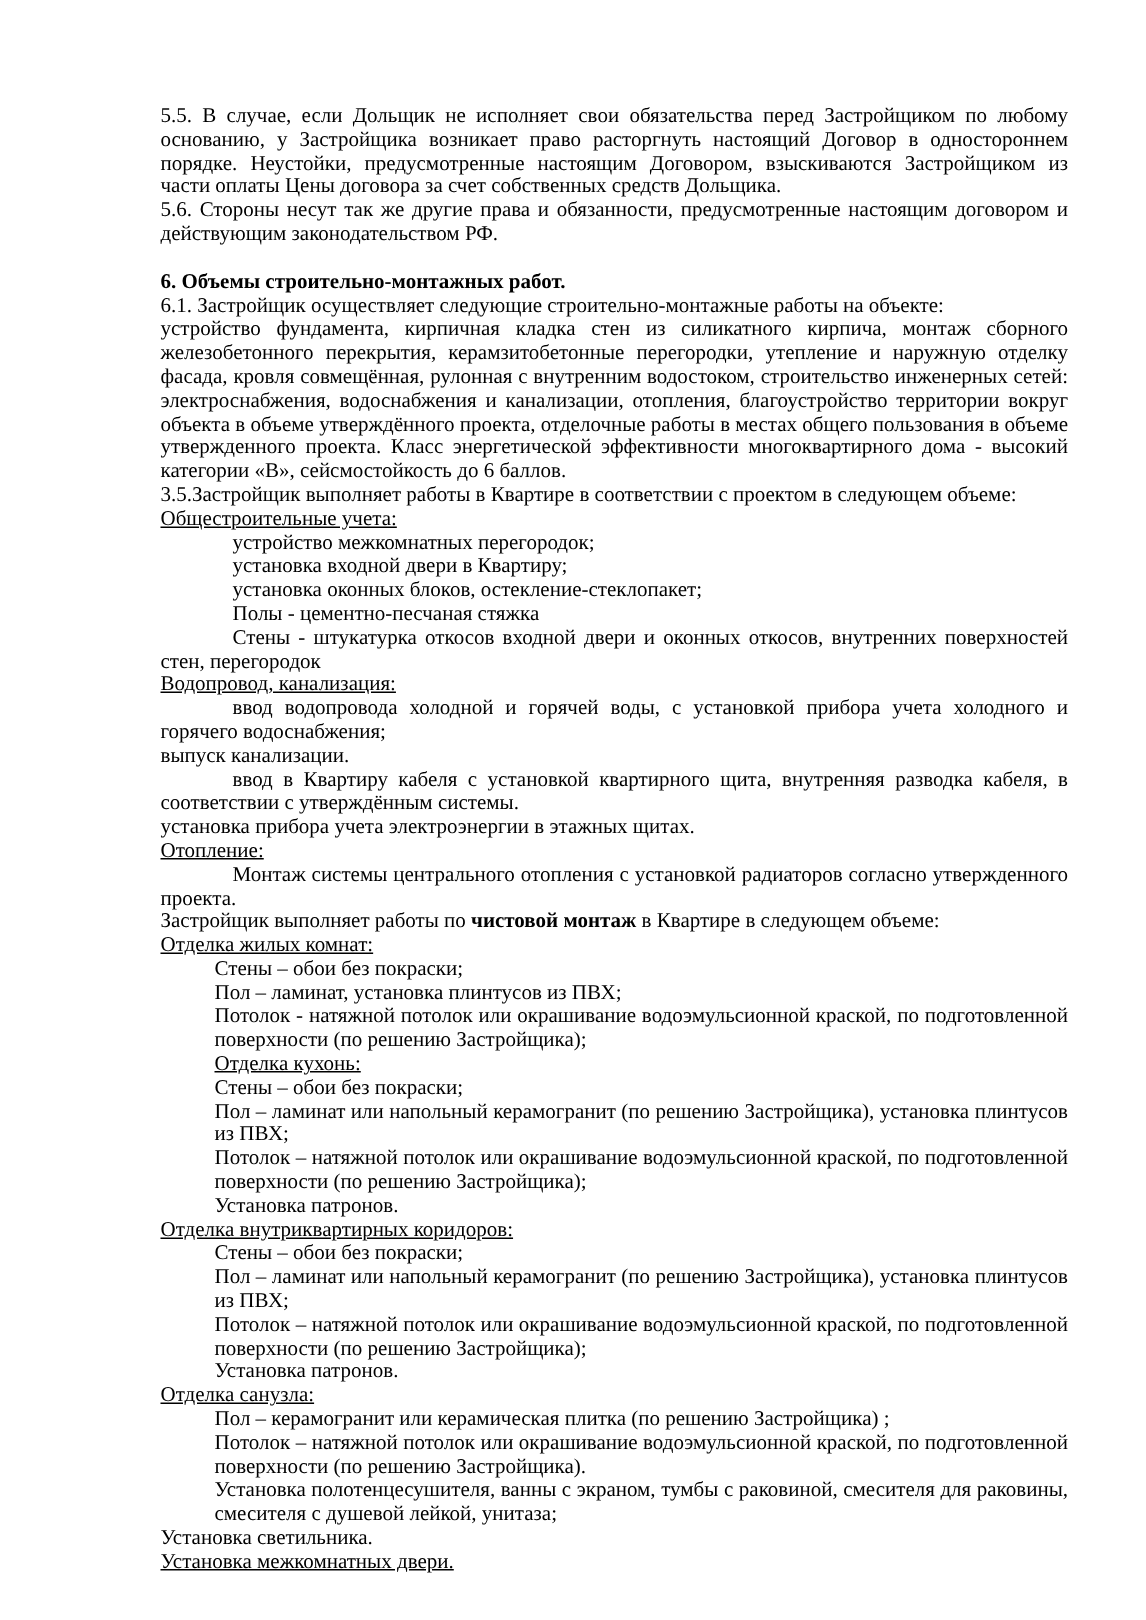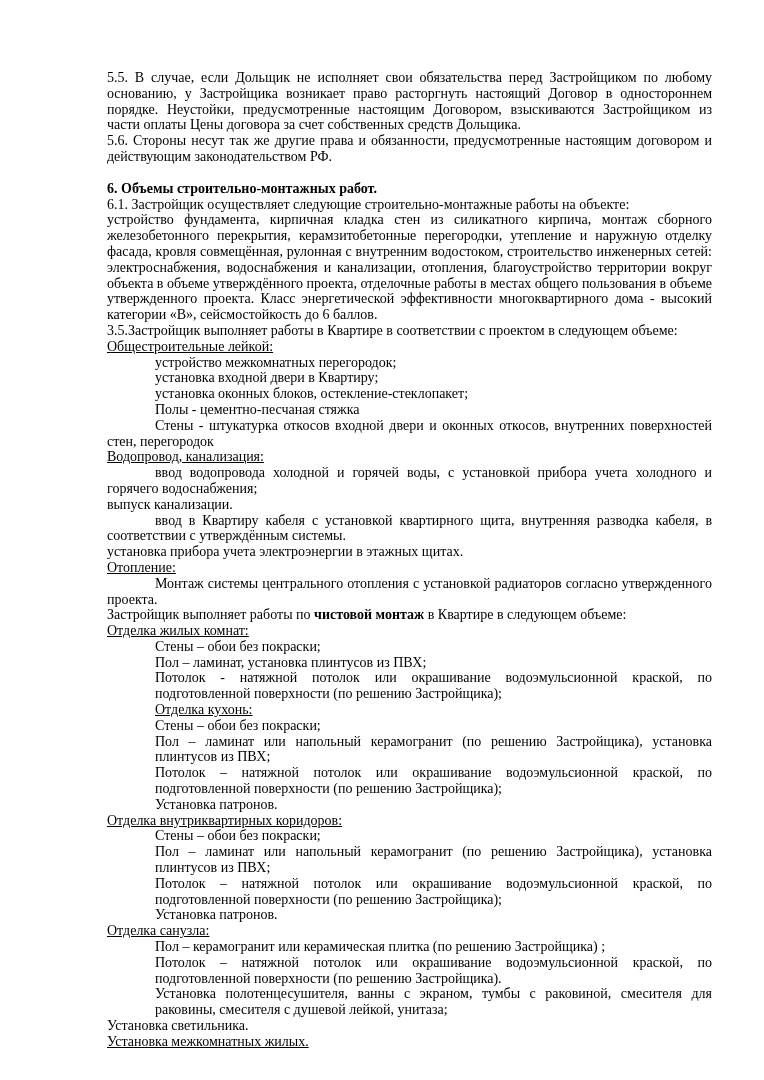--- a/index.html
+++ b/index.html
@@ -14,38 +14,38 @@
     font-size: 14px;
     line-height: 15.8px;
     color: #000000;
     overflow: hidden;
   }
   .p { margin: 0; text-align: justify; }
   .center { }
   .b { font-weight: bold; }
   .u { text-decoration: underline; }
   .ind { text-indent: 48px; }           
-  .blk { margin-left: 48px; }           
+  .blk { margin-left: 36px; }           
   .gap-top { margin-top: 16px; }
 </style>
 </head>
 <body>
 
 <div class="page">
 
   <p class="p">5.5. В случае,  если Дольщик не исполняет свои обязательства перед Застройщиком по любому основанию, у Застройщика возникает право расторгнуть настоящий Договор в одностороннем порядке. Неустойки, предусмотренные настоящим Договором, взыскиваются Застройщиком из части оплаты Цены договора за счет собственных средств Дольщика.</p>
   <p class="p">5.6. Стороны несут так же другие права и обязанности, предусмотренные настоящим договором и действующим законодательством РФ.</p>
 
   <p class="p center b gap-top">6. Объемы строительно-монтажных работ.</p>
 
   <p class="p">6.1. Застройщик осуществляет следующие строительно-монтажные работы на объекте:</p>
   <p class="p">устройство фундамента, кирпичная кладка стен из силикатного кирпича, монтаж сборного железобетонного перекрытия, керамзитобетонные перегородки,  утепление и наружную отделку фасада, кровля совмещённая, рулонная с внутренним водостоком, строительство инженерных сетей:  электроснабжения, водоснабжения и канализации, отопления, благоустройство территории вокруг объекта в объеме утверждённого проекта, отделочные работы в местах общего пользования в объеме утвержденного проекта. Класс энергетической эффективности многоквартирного дома -  высокий  категории «В», сейсмостойкость до 6 баллов.</p>
   <p class="p">3.5.Застройщик выполняет работы в Квартире в соответствии с проектом в следующем объеме:</p>
 
-  <p class="p"><span class="u">Общестроительные лейкой:</span></p>
+  <p class="p"><span class="u">Общестроительные учета:</span></p>
   <p class="p ind">устройство межкомнатных перегородок;</p>
   <p class="p ind">установка входной двери в Квартиру;</p>
   <p class="p ind">установка оконных блоков, остекление-стеклопакет;</p>
   <p class="p ind">Полы - цементно-песчаная стяжка</p>
   <p class="p ind">Стены - штукатурка откосов входной двери и оконных откосов, внутренних поверхностей стен, перегородок</p>
 
   <p class="p"><span class="u">Водопровод, канализация:</span></p>
   <p class="p ind">ввод водопровода холодной и горячей  воды, с установкой прибора учета холодного и горячего водоснабжения;</p>
   <p class="p">выпуск канализации.</p>
 
@@ -73,15 +73,15 @@
   <p class="p blk">Пол – ламинат или напольный керамогранит (по решению Застройщика),  установка плинтусов из ПВХ;</p>
   <p class="p blk">Потолок – натяжной потолок или окрашивание водоэмульсионной краской, по подготовленной поверхности (по решению Застройщика);</p>
   <p class="p blk">Установка патронов.</p>
 
   <p class="p"><span class="u">Отделка санузла:</span></p>
   <p class="p blk">Пол – керамогранит или керамическая  плитка (по решению Застройщика) ;</p>
   <p class="p blk">Потолок – натяжной потолок или окрашивание водоэмульсионной краской, по подготовленной поверхности (по решению Застройщика).</p>
   <p class="p blk">Установка полотенцесушителя, ванны с экраном, тумбы с раковиной, смесителя для раковины, смесителя с душевой лейкой, унитаза;</p>
 
   <p class="p">Установка светильника.</p>
-  <p class="p"><span class="u">Установка межкомнатных жилых.</span></p>
+  <p class="p"><span class="u">Установка межкомнатных двери.</span></p>
 
 </div>
 
 </body></html>

